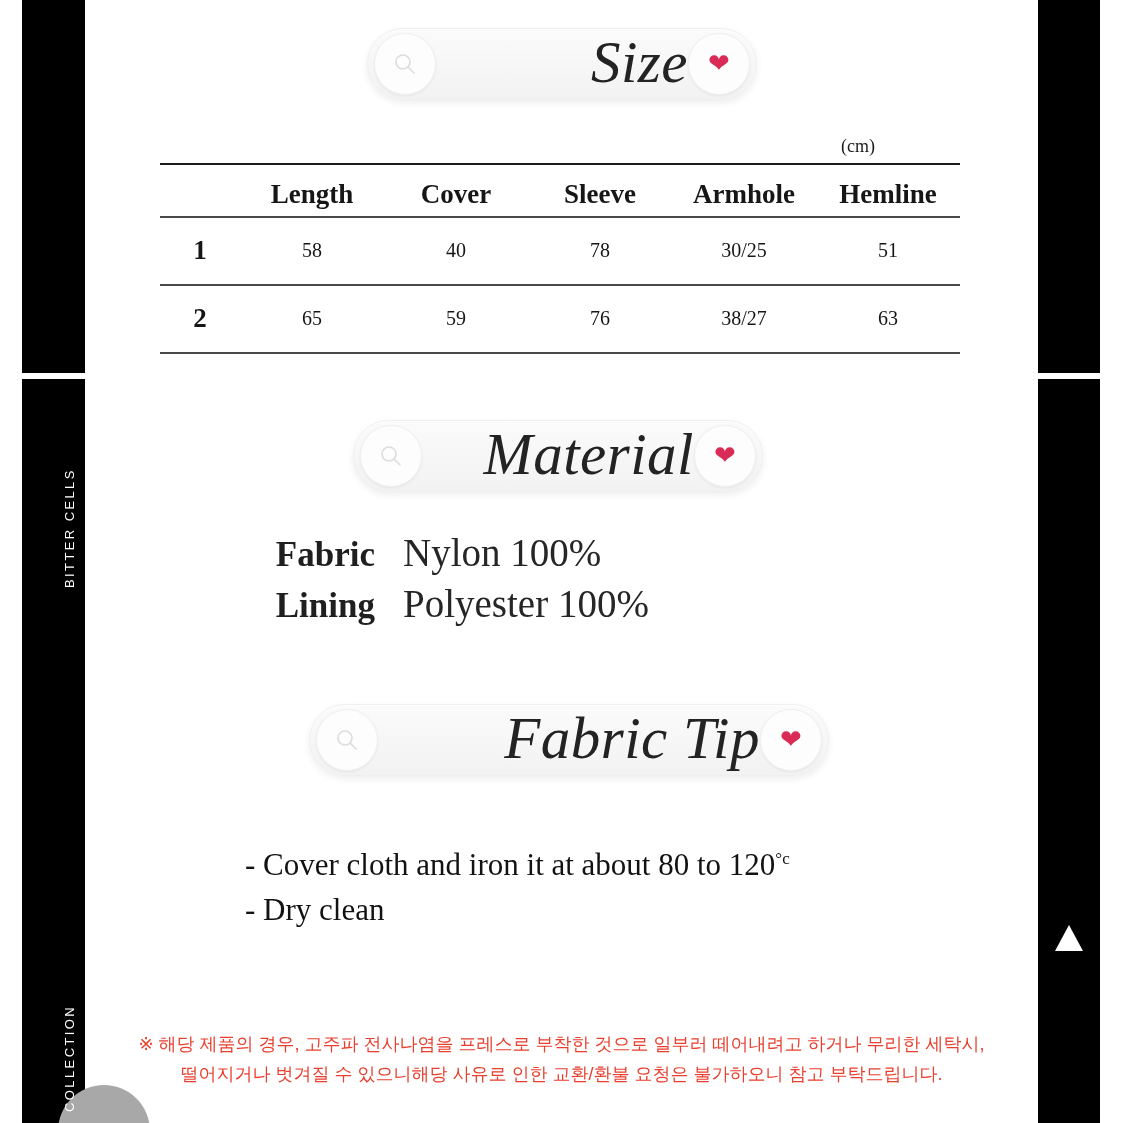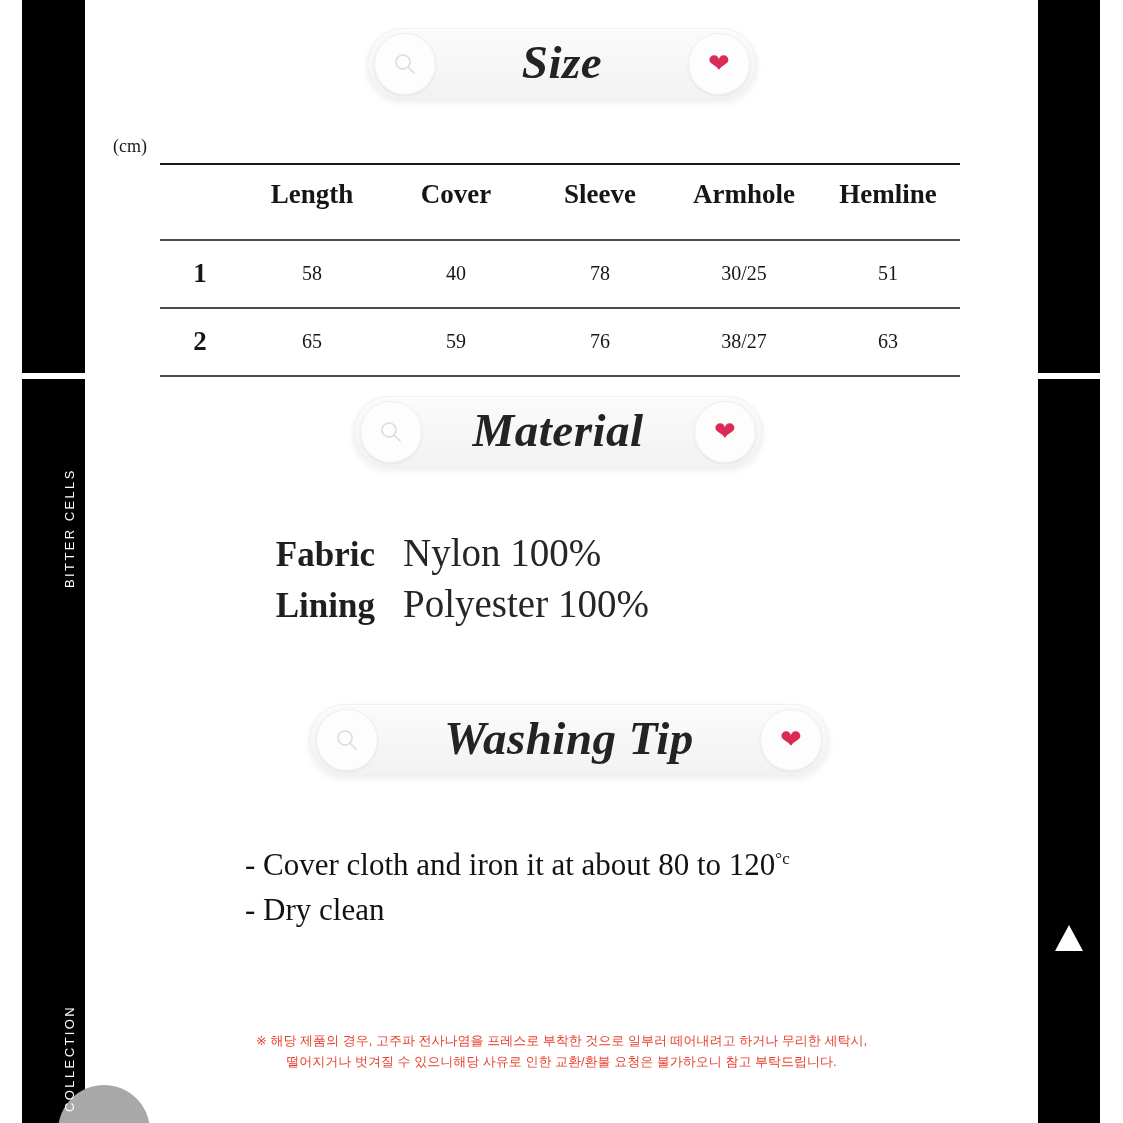--- a/index.html
+++ b/index.html
@@ -98,68 +98,67 @@
     border-radius: 50%;
     background: #fdfdfd;
     border: 1px solid #f0f0f0;
     box-shadow: 0 1px 3px rgba(0,0,0,0.06);
     display: flex;
     align-items: center;
     justify-content: center;
   }
   .pill-title {
     flex: 1 1 auto;
-    text-align: center;
+    text-align: right;
     font-style: italic;
-    font-weight: bold;
-    font-size: 47px;
+    font-weight: normal;
+    font-size: 59px;
     color: #232323;
     letter-spacing: 0.5px;
     line-height: 1;
     padding-bottom: 4px;
   }
   .heart {
     color: #d92b55;
     font-size: 26px;
     line-height: 1;
   }
 
   #pill-size     { left: 282px; top: 28px;  width: 390px; }
-  #pill-material { left: 268px; top: 396px; width: 410px; }
+  #pill-material { left: 268px; top: 420px; width: 410px; }
   #pill-washing  { left: 224px; top: 704px; width: 520px; }
 
   
   .unit-label {
     position: absolute;
     left: 0;
     top: 136px;
     width: 790px;
-    text-align: left;
+    text-align: right;
     font-size: 18px;
     color: #1a1a1a;
-    margin-left: 28px;
   }
   table.size-table {
     position: absolute;
     left: 75px;
     top: 163px;
     width: 800px;
     border-collapse: collapse;
     table-layout: fixed;
   }
   table.size-table th,
   table.size-table td {
     text-align: center;
     font-weight: normal;
     color: #161616;
   }
   table.size-table thead th {
     font-size: 27px;
     font-weight: bold;
-    padding: 14px 0 29px 0;
+    padding: 14px 0 6px 0;
     border-top: 2px solid #1a1a1a;
     border-bottom: 2px solid #4a4a4a;
   }
   table.size-table tbody td {
     font-size: 20px;
     padding: 17px 0 18px 0;
     border-bottom: 2px solid #4a4a4a;
   }
   table.size-table td.row-key {
     font-size: 27px;
@@ -217,21 +216,21 @@
 
   
   .notice {
     position: absolute;
     left: 0;
     top: 1030px;
     width: 953px;
     text-align: center;
     color: #e8402f;
     font-family: "Liberation Sans", "DejaVu Sans", sans-serif;
-    font-size: 13px;
+    font-size: 18px;
     line-height: 1.65;
     font-weight: 500;
   }
 </style>
 </head>
 <body>
 
 <div class="rail rail-left-top"></div>
 <div class="rail rail-left-bot"></div>
 <div class="rail rail-right-top"></div>
@@ -325,21 +324,21 @@
     </div>
   </div>
 
   <div class="pill" id="pill-washing">
     <span class="pill-knob">
       <svg width="26" height="26" viewBox="0 0 26 26" aria-hidden="true">
         <circle cx="11" cy="11" r="7" fill="none" stroke="#dcdcdc" stroke-width="1.6"></circle>
         <line x1="16" y1="16" x2="22" y2="22" stroke="#dcdcdc" stroke-width="1.6" stroke-linecap="round"></line>
       </svg>
     </span>
-    <span class="pill-title">Washing Tip</span>
+    <span class="pill-title">Fabric Tip</span>
     <span class="pill-knob">
       <span class="heart">❤</span>
     </span>
   </div>
 
   <div class="tips-block">
     <div class="tip-line">
       <span>- Cover cloth and iron it at about 80 to 120</span><span class="deg">°c</span>
     </div>
     <div class="tip-line">

